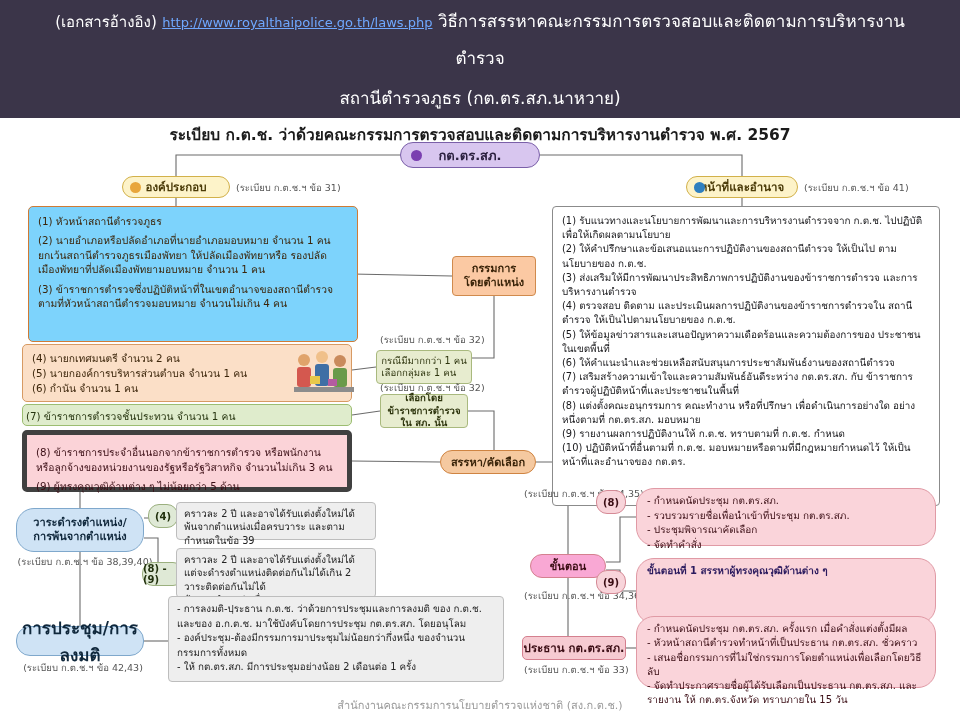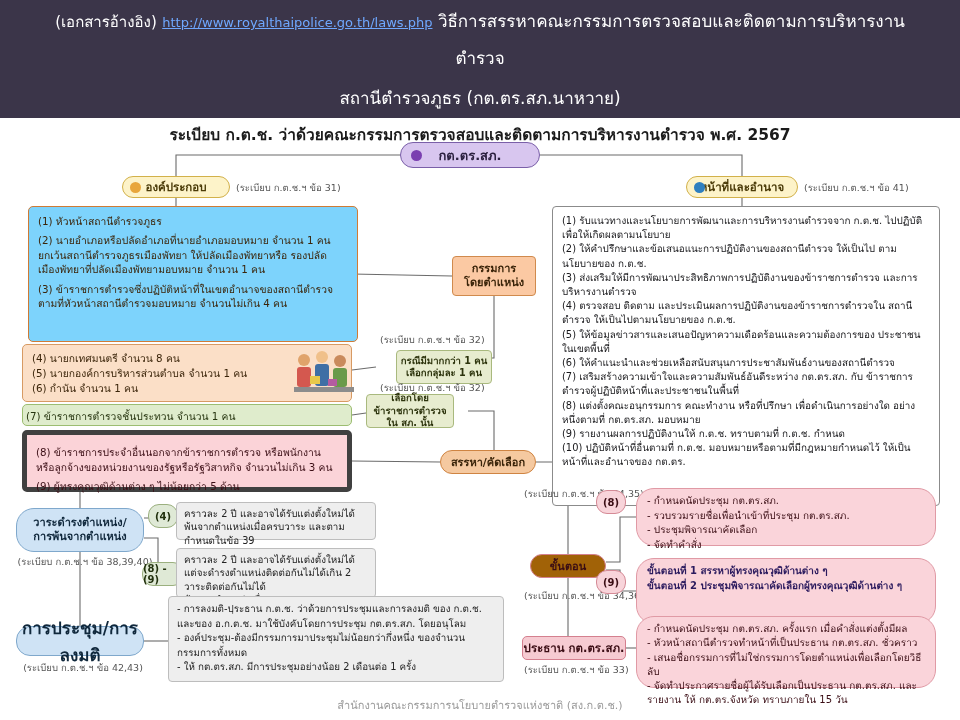--- a/index.html
+++ b/index.html
@@ -91,21 +91,21 @@
     left:452px;top:138px;width:84px;height:40px;
     background:#fbc9a3;border:1px solid #d08a4d;border-radius:4px;
     color:#3a2409;font-size:11px;line-height:14px;
   }
   .n-select{
     left:376px;top:232px;width:96px;height:34px;
     background:#e7eccf;border:1px solid #a9b97e;border-radius:4px;
     color:#2c330c;font-size:9.6px;line-height:12.5px;
   }
   .n-byselect{
-    left:366px;top:276px;width:88px;height:34px;
+    left:380px;top:276px;width:88px;height:34px;
     background:#e7eccf;border:1px solid #a9b97e;border-radius:4px;
     color:#2c330c;font-size:9.6px;line-height:12.5px;
   }
   .n-recruit{
     left:440px;top:332px;width:96px;height:24px;
     background:#f5c9a0;border:1px solid #cf8442;border-radius:12px;
     color:#3a2409;font-size:11px;
   }
   .n-authbox{
     left:552px;top:88px;width:388px;height:300px;
@@ -142,21 +142,21 @@
     border-radius:50%;display:flex;align-items:center;justify-content:center;
     font-size:10px;color:#22310e;font-weight:bold;
   }
   .circ-p{
     position:absolute;background:#f8d4da;border:1px solid #d58a96;
     border-radius:50%;display:flex;align-items:center;justify-content:center;
     font-size:10px;color:#3a0d14;font-weight:bold;
   }
   .n-step{
     left:530px;top:436px;width:76px;height:24px;
-    background:#a16207;border:1px solid #d4808f;border-radius:12px;
+    background:#f9a8d4;border:1px solid #d4808f;border-radius:12px;
     color:#3a0d14;font-size:11px;
   }
   .n-steplist1{
     left:636px;top:370px;width:300px;height:58px;
     background:#fad4da;border:1px solid #e09aa5;border-radius:18px;
     padding:5px 10px;font-size:10px;color:#3a0d14;line-height:14.5px;
   }
   .n-steplist2{
     left:636px;top:440px;width:300px;height:66px;
     background:#fad4da;border:1px solid #e09aa5;border-radius:18px;
@@ -254,21 +254,21 @@
   </div>
   <div class="lbl note" style="left:804px;top:62px;">(ระเบียบ ก.ต.ช.ฯ ข้อ 41)</div>
 
   <div class="node n-orange">
     <div style="margin-bottom:5px;">(1) หัวหน้าสถานีตำรวจภูธร</div>
     <div style="margin-bottom:5px;">(2) นายอำเภอหรือปลัดอำเภอที่นายอำเภอมอบหมาย จำนวน 1 คน ยกเว้นสถานีตำรวจภูธรเมืองพัทยา ให้ปลัดเมืองพัทยาหรือ รองปลัดเมืองพัทยาที่ปลัดเมืองพัทยามอบหมาย จำนวน 1 คน</div>
     <div>(3) ข้าราชการตำรวจซึ่งปฏิบัติหน้าที่ในเขตอำนาจของสถานีตำรวจ ตามที่หัวหน้าสถานีตำรวจมอบหมาย จำนวนไม่เกิน 4 คน</div>
   </div>
 
   <div class="node n-peach">
-    <div>(4) นายกเทศมนตรี จำนวน 8 คน</div>
+    <div>(4) นายกเทศมนตรี จำนวน 2 คน</div>
     <div>(5) นายกองค์การบริหารส่วนตำบล จำนวน 1 คน</div>
     <div>(6) กำนัน จำนวน 1 คน</div>
   </div>
 
   <svg class="img-people" viewBox="0 0 64 56">
     <rect x="0" y="0" width="64" height="56" fill="none"></rect>
     <circle cx="12" cy="14" r="6" fill="#e0a36b"></circle>
     <rect x="5" y="21" width="14" height="20" rx="3" fill="#d4584f"></rect>
     <circle cx="30" cy="11" r="6" fill="#f0c08a"></circle>
     <rect x="23" y="18" width="14" height="22" rx="3" fill="#3f6fa5"></rect>
@@ -285,21 +285,21 @@
 
   <div class="node n-pink">
     <div style="margin-bottom:4px;">(8) ข้าราชการประจำอื่นนอกจากข้าราชการตำรวจ หรือพนักงาน หรือลูกจ้างของหน่วยงานของรัฐหรือรัฐวิสาหกิจ จำนวนไม่เกิน 3 คน</div>
     <div>(9) ผู้ทรงคุณวุฒิด้านต่าง ๆ ไม่น้อยกว่า 5 ด้าน</div>
   </div>
 
   <div class="node box n-byoffice" style="display:flex;align-items:center;justify-content:center;text-align:center;font-weight:bold;white-space:pre-line;">กรรมการ
 โดยตำแหน่ง</div>
 
   <div class="lbl note" style="left:380px;top:214px;">(ระเบียบ ก.ต.ช.ฯ ข้อ 32)</div>
-  <div class="node box n-select" style="display:flex;align-items:center;justify-content:center;text-align:center;font-weight:bold;white-space:pre-line;margin-left:20px;">กรณีมีมากกว่า 1 คน
+  <div class="node box n-select" style="display:flex;align-items:center;justify-content:center;font-weight:normal;white-space:pre-line;">กรณีมีมากกว่า 1 คน
 เลือกกลุ่มละ 1 คน</div>
   <div class="lbl note" style="left:380px;top:262px;">(ระเบียบ ก.ต.ช.ฯ ข้อ 32)</div>
   <div class="node box n-byselect" style="display:flex;align-items:center;justify-content:center;text-align:center;font-weight:bold;white-space:pre-line;">เลือกโดย
 ข้าราชการตำรวจ
 ใน สภ. นั้น</div>
 
   <div class="node pill n-recruit">สรรหา/คัดเลือก</div>
 
   <div class="node n-authbox">
     <div>(1)  รับแนวทางและนโยบายการพัฒนาและการบริหารงานตำรวจจาก ก.ต.ช. ไปปฏิบัติเพื่อให้เกิดผลตามนโยบาย</div>
@@ -344,21 +344,20 @@
   <div class="node n-steplist1">
     <div>- กำหนดนัดประชุม กต.ตร.สภ.</div>
     <div>- รวบรวมรายชื่อเพื่อนำเข้าที่ประชุม กต.ตร.สภ.</div>
     <div>- ประชุมพิจารณาคัดเลือก</div>
     <div>- จัดทำคำสั่ง</div>
   </div>
 
   <div class="circ-p" style="left:596px;top:452px;width:28px;height:22px;border-radius:11px;">(9)</div>
   <div class="node n-steplist2">
     <div class="blue">ขั้นตอนที่ 1 สรรหาผู้ทรงคุณวุฒิด้านต่าง ๆ</div>
-    <div class="blue">ขั้นตอนที่ 2 ประชุมพิจารณาคัดเลือกผู้ทรงคุณวุฒิด้านต่าง ๆ</div>
   </div>
 
   <div class="node pill n-chair">ประธาน กต.ตร.สภ.</div>
   <div class="lbl note" style="left:524px;top:544px;">(ระเบียบ ก.ต.ช.ฯ ข้อ 33)</div>
   <div class="node n-chairlist">
     <div>- กำหนดนัดประชุม กต.ตร.สภ. ครั้งแรก เมื่อคำสั่งแต่งตั้งมีผล</div>
     <div>- หัวหน้าสถานีตำรวจทำหน้าที่เป็นประธาน กต.ตร.สภ. ชั่วคราว</div>
     <div>- เสนอชื่อกรรมการที่ไม่ใช่กรรมการโดยตำแหน่งเพื่อเลือกโดยวิธีลับ</div>
     <div>- จัดทำประกาศรายชื่อผู้ได้รับเลือกเป็นประธาน กต.ตร.สภ. และรายงาน ให้ กต.ตร.จังหวัด ทราบภายใน 15 วัน</div>
   </div>

